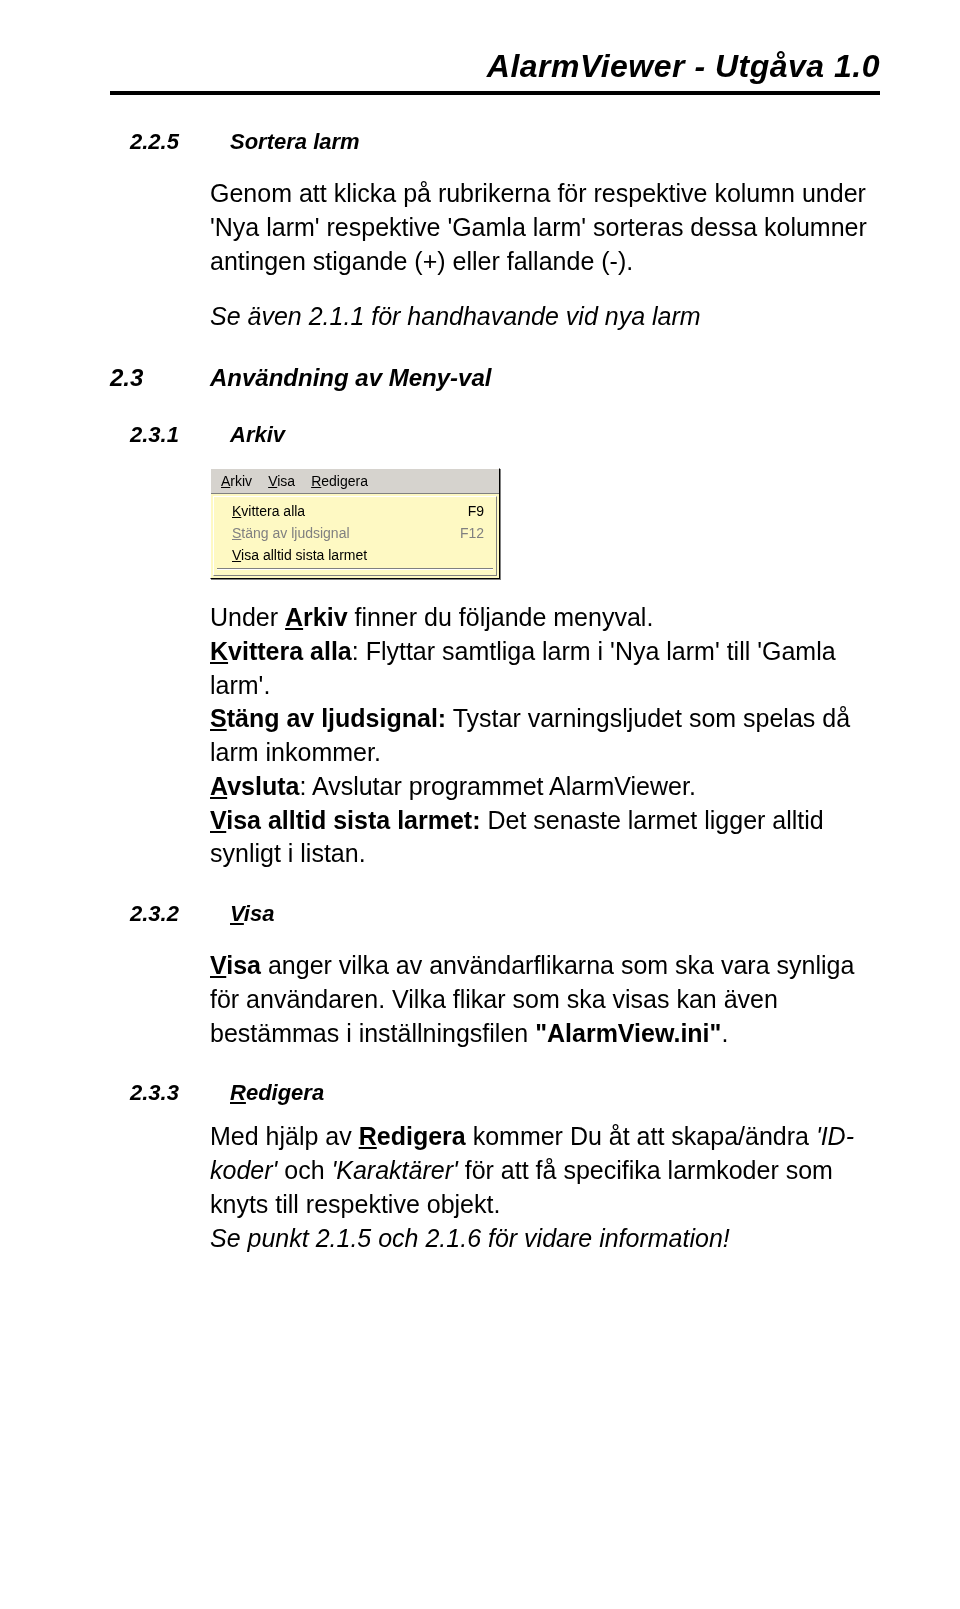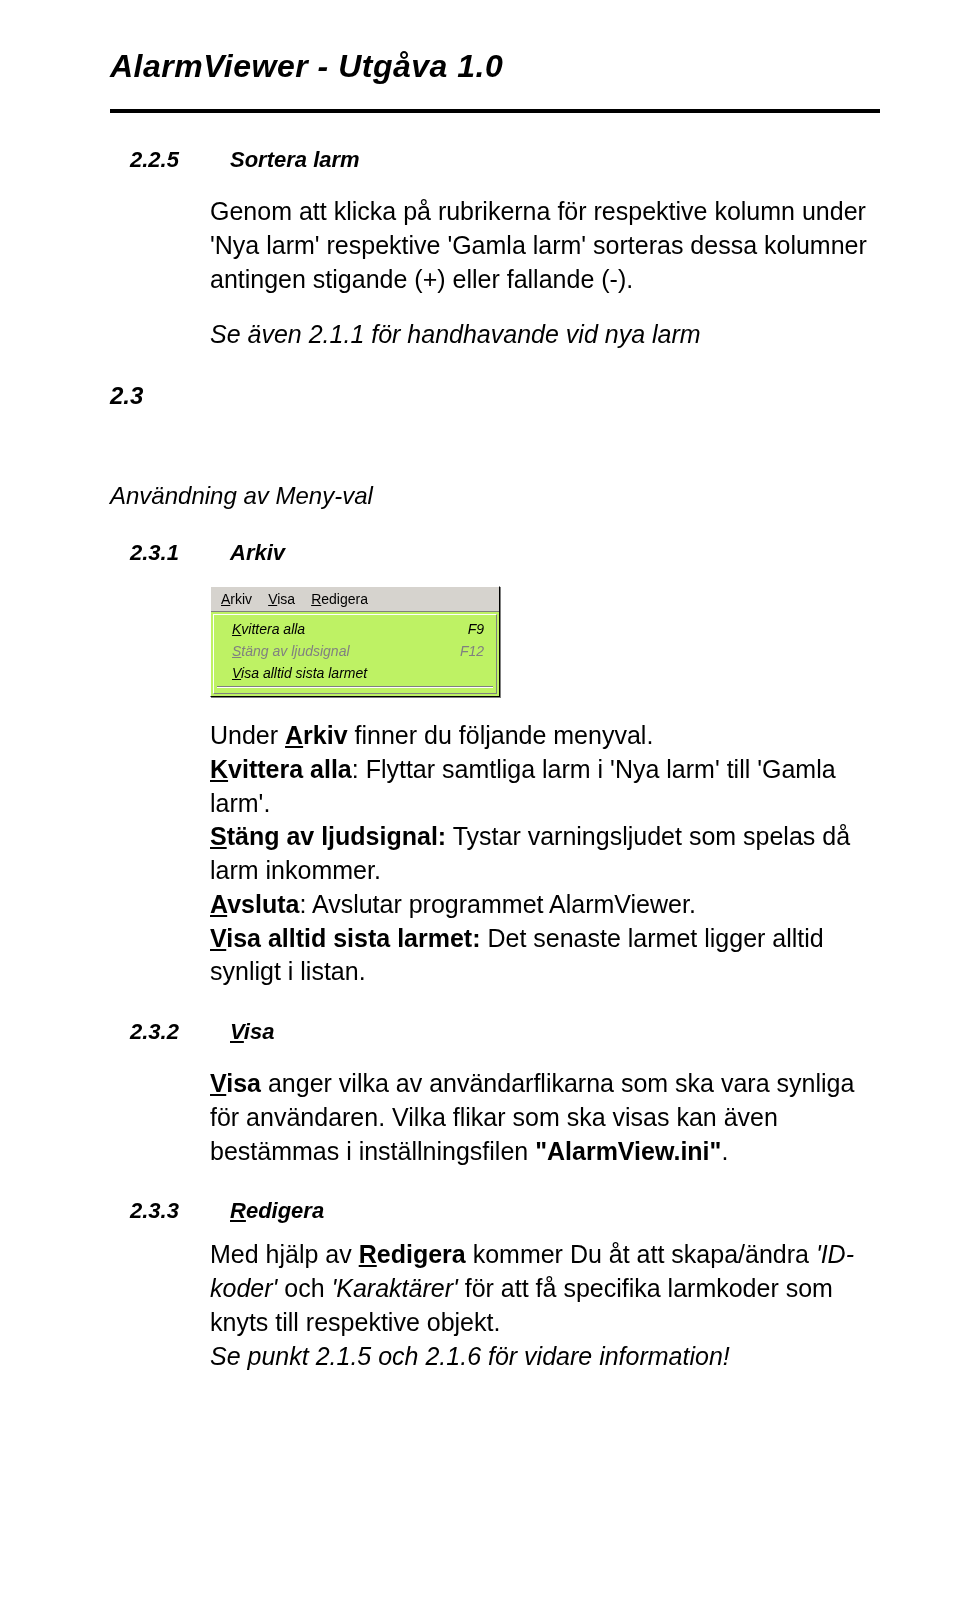--- a/index.html
+++ b/index.html
@@ -1,22 +1,22 @@
 <!DOCTYPE html>
 <html><head>
 <meta charset="utf-8">
 <style>
   * { box-sizing: border-box; margin: 0; padding: 0; }
   html, body { width: 960px; background: #fff; font-family: Arial, Helvetica, sans-serif; color: #000; }
   body { padding: 48px 80px 40px 110px; }
-  .header-title { font-family: Arial, Helvetica, sans-serif; font-weight: 900; font-style: italic; font-size: 32px; text-align: left; letter-spacing: 0.5px; margin-bottom: 24px; }
+  .header-title { font-family: Arial, Helvetica, sans-serif; font-weight: 900; font-style: italic; font-size: 32px; text-align: right; letter-spacing: 0.5px; margin-bottom: 6px; }
   .hr-top { border: none; border-top: 4px solid #000; margin-bottom: 34px; }
-  .sec-row { display: flex; align-items: flex-start; margin-top: 20px; flex-direction: column; }
+  .sec-row { display: flex; align-items: flex-start; margin-top: 20px; }
   .sec-num { flex: 0 0 100px; font-weight: 900; font-style: italic; font-size: 24px; }
-  .sec-title { font-weight: 400; font-style: italic; font-size: 24px; }
+  .sec-title { font-weight: 700; font-style: italic; font-size: 24px; }
   .sub-row { display: flex; align-items: flex-start; margin-top: 30px; margin-left: 20px; }
   .sub-num { flex: 0 0 100px; font-weight: 900; font-style: italic; font-size: 22px; }
   .sub-title { font-weight: 900; font-style: italic; font-size: 22px; }
   .body-block { margin-left: 100px; margin-top: 22px; font-size: 25px; line-height: 1.35; }
   .body-block p { margin-bottom: 0; }
   .italic { font-style: italic; }
   .u { text-decoration: underline; }
   .menu-winwrap { margin-left: 100px; margin-top: 20px; }
   .menu-win {
     width: 290px;
@@ -30,23 +30,22 @@
   }
   .menubar {
     display: flex;
     padding: 2px 4px;
     border-bottom: 1px solid #808080;
   }
   .menubar .mitem { padding: 2px 10px 2px 6px; }
   .menubar .mitem.active { background: #d6d3ce; }
   .mnemonic { text-decoration: underline; }
   .dropdown {
-    background: #bef264;
+    background: #fef9c3;
     padding: 2px;
-    font-style: italic;
   }
   .dd-inner {
     border-top: 1px solid #fff;
     border-left: 1px solid #fff;
     border-right: 1px solid #808080;
     border-bottom: 1px solid #808080;
     padding: 3px 0;
   }
   .dd-row {
     display: flex;

